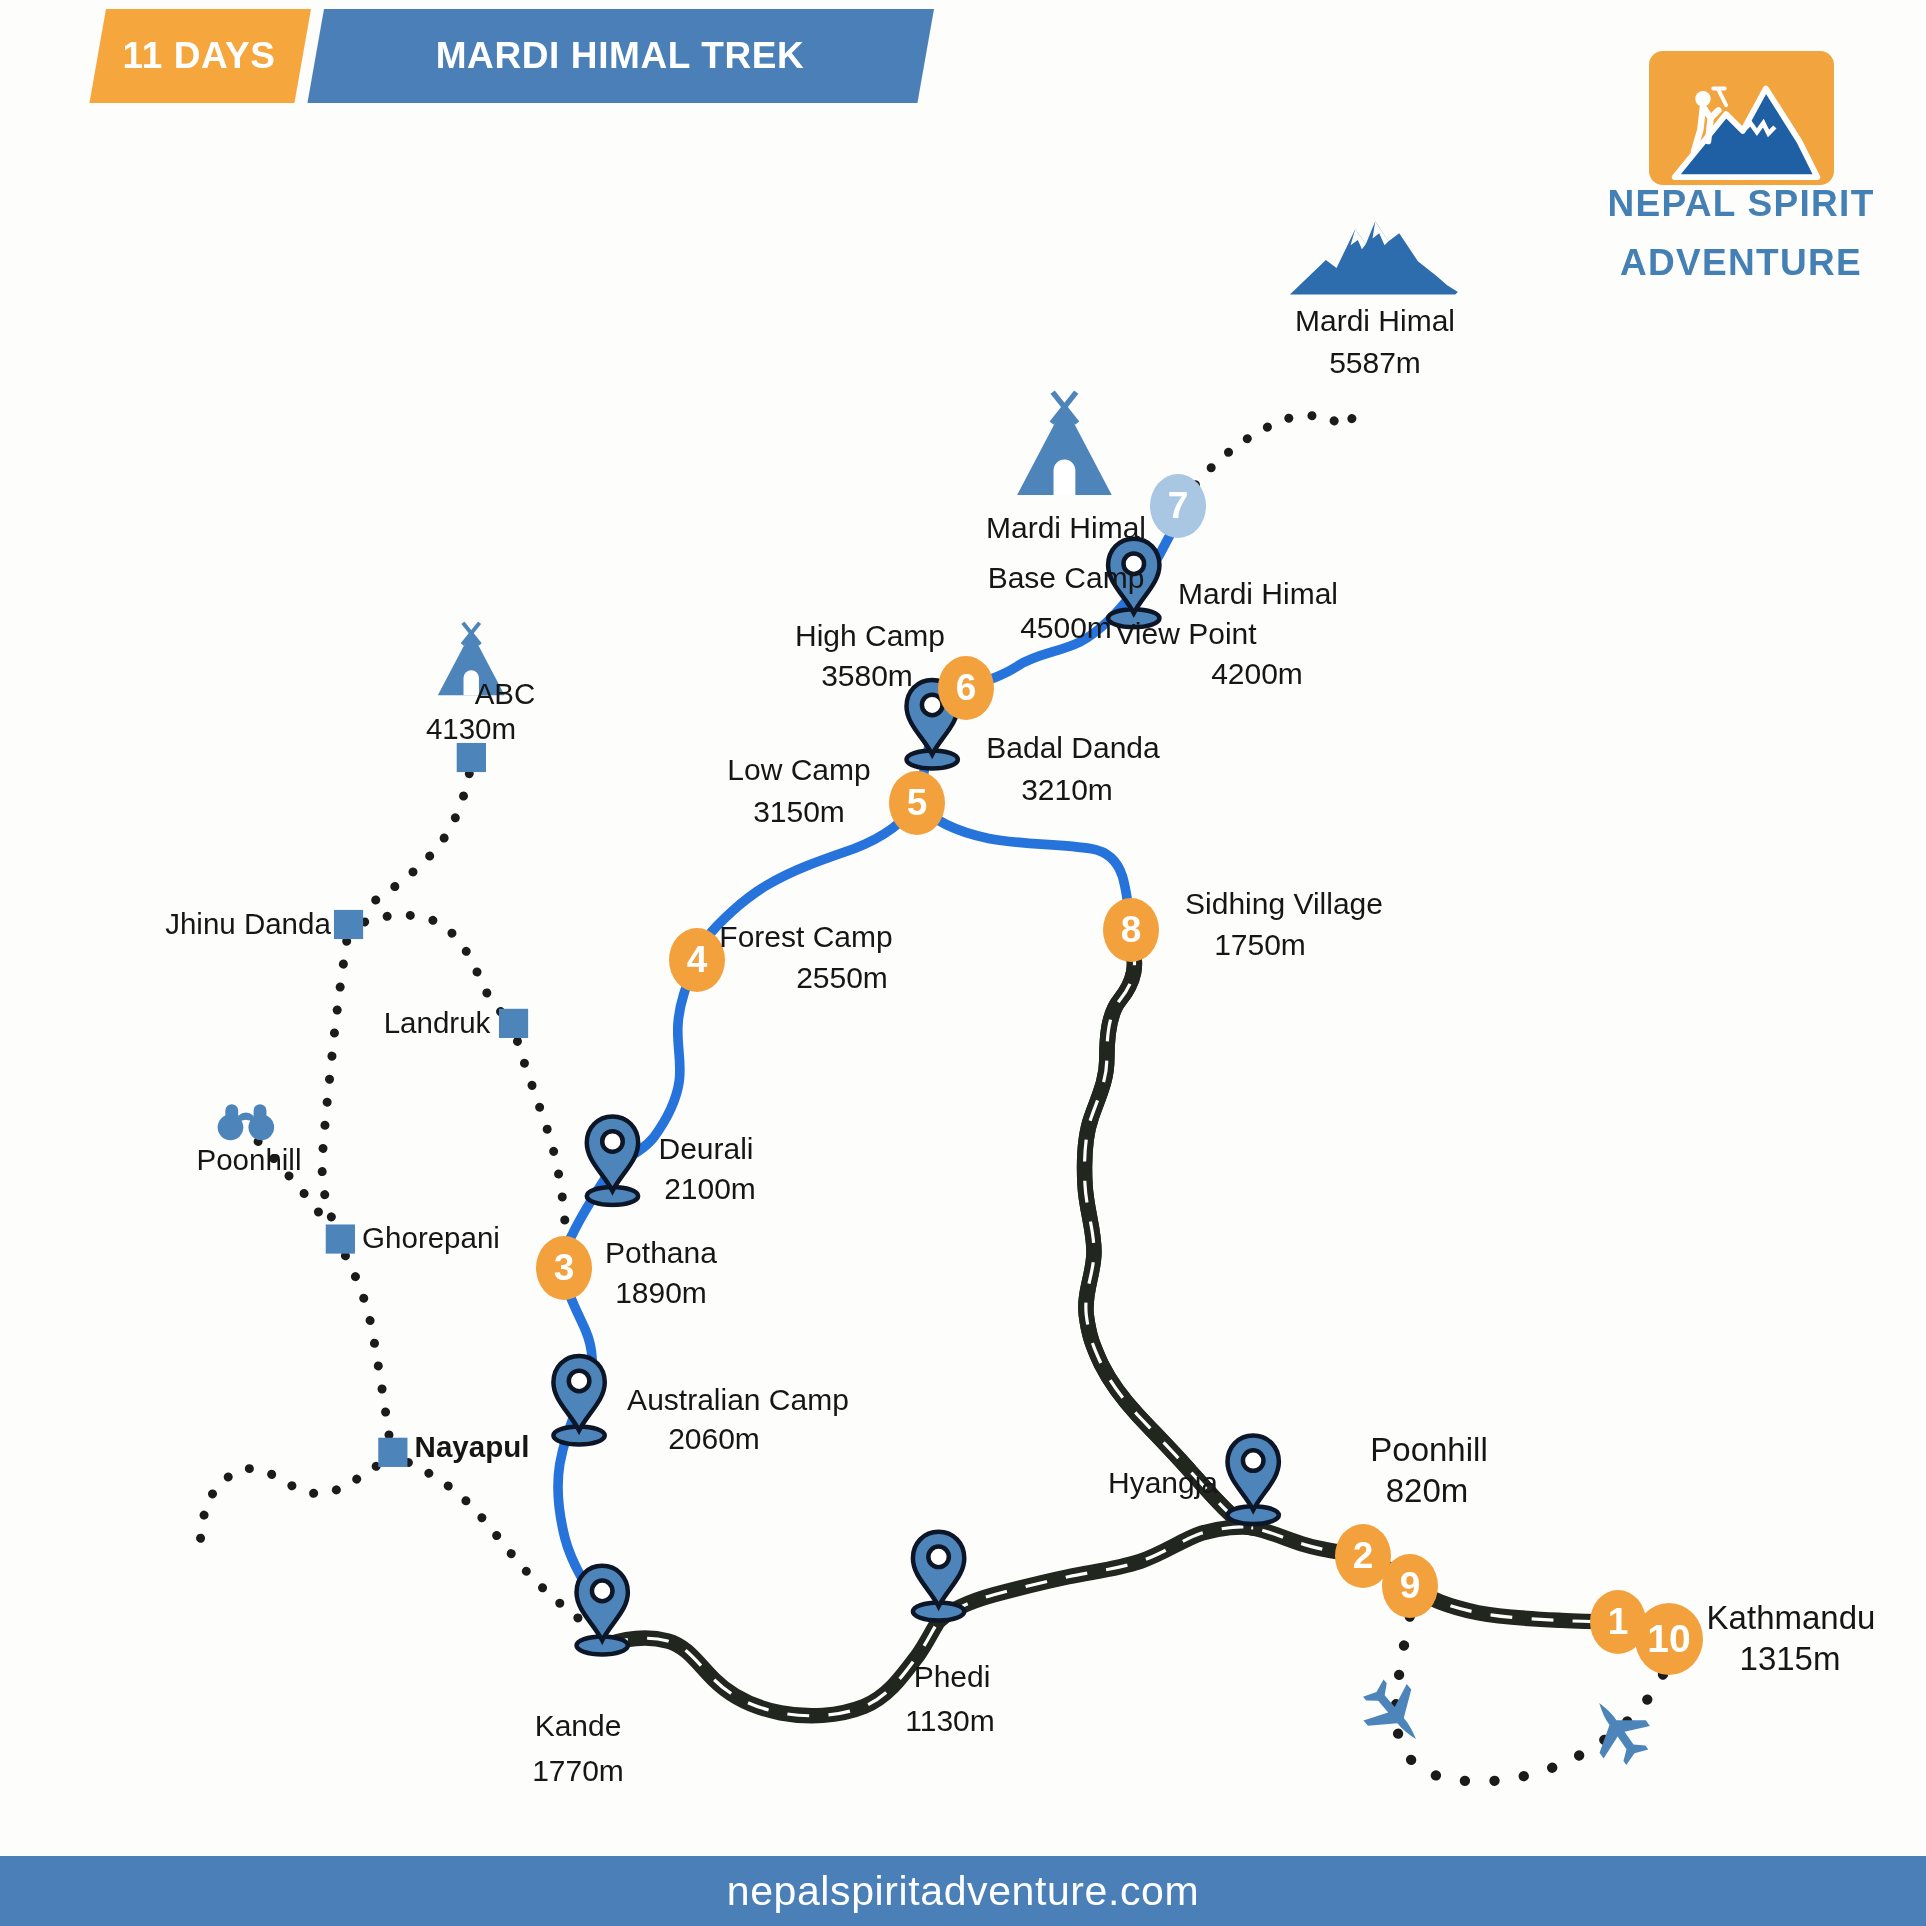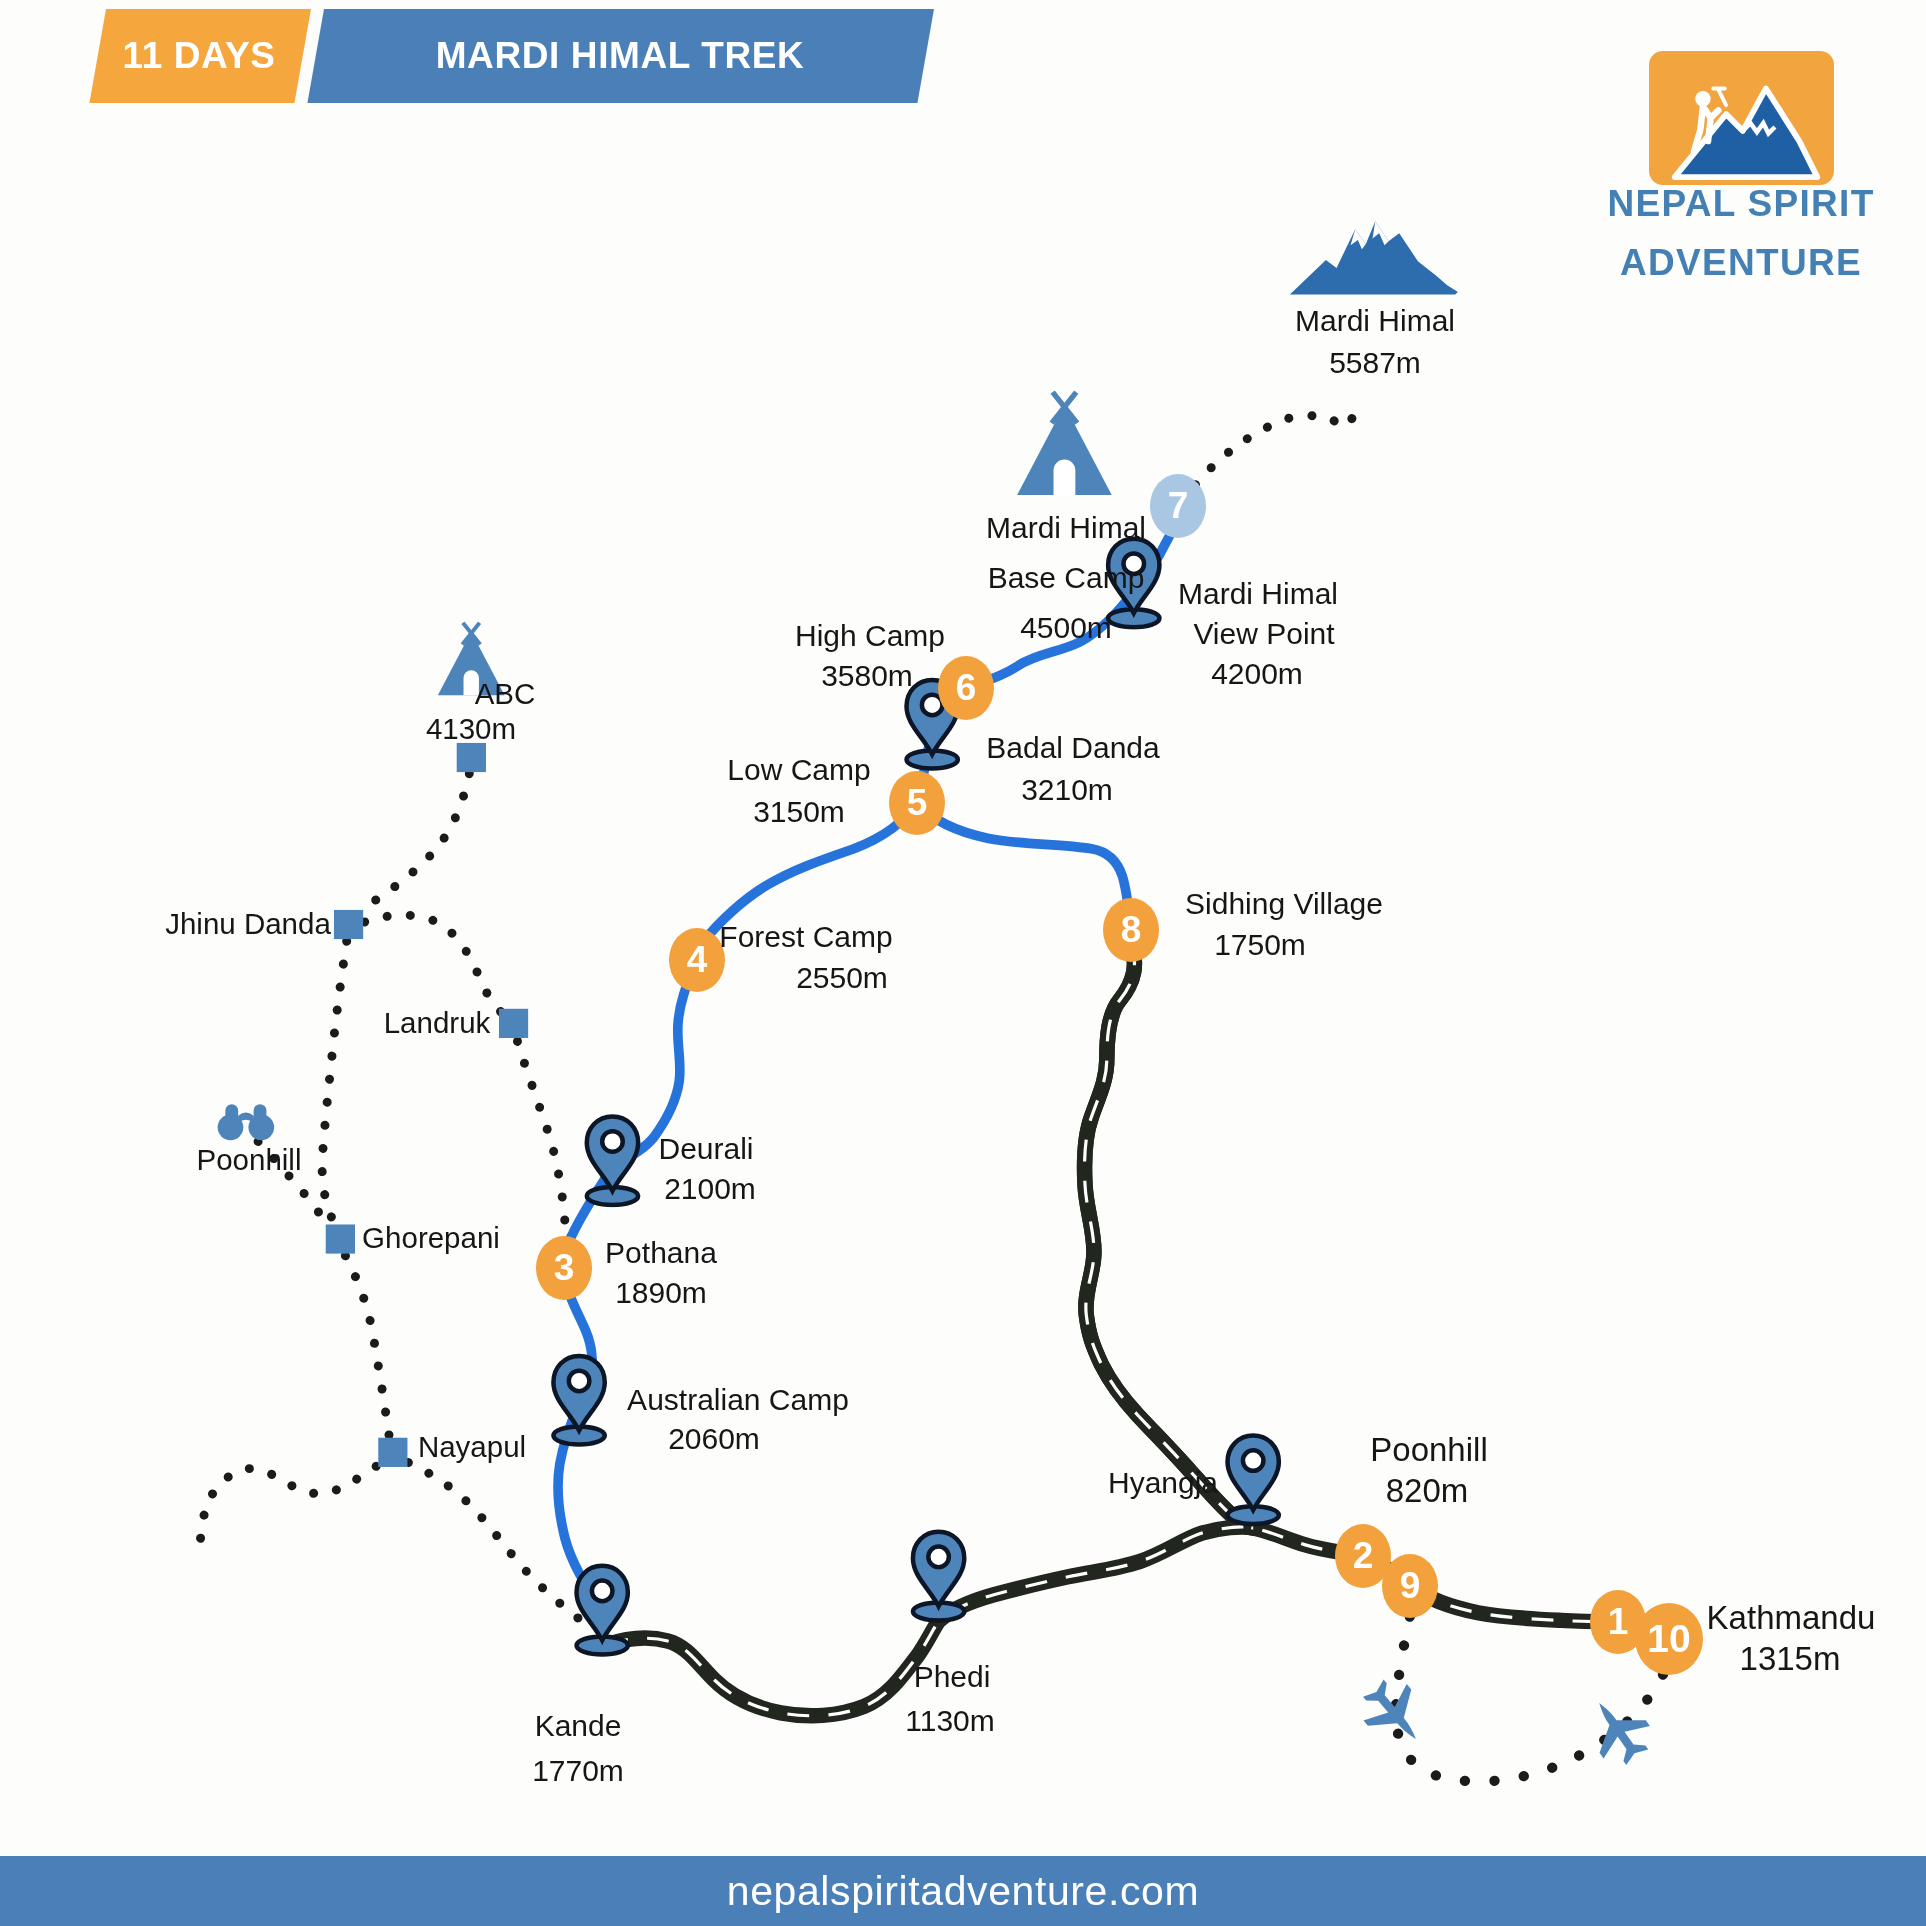--- a/index.html
+++ b/index.html
@@ -204,21 +204,21 @@
   <div class="badge big" style="left:1669px;top:1639px;">10</div>
 
   <div class="lbl" style="left:1375px;top:321px;">Mardi Himal</div>
   <div class="lbl" style="left:1375px;top:363px;">5587m</div>
 
   <div class="lbl" style="left:1066px;top:528px;">Mardi Himal</div>
   <div class="lbl" style="left:1066px;top:578px;">Base Camp</div>
   <div class="lbl" style="left:1066px;top:628px;">4500m</div>
 
   <div class="lbl" style="left:1258px;top:594px;">Mardi Himal</div>
-  <div class="lbl" style="left:1264px;top:634px;text-align:right;">View Point</div>
+  <div class="lbl" style="left:1186px;top:634px;text-align:right;">View Point</div>
   <div class="lbl" style="left:1257px;top:674px;">4200m</div>
 
   <div class="lbl" style="left:870px;top:636px;">High Camp</div>
   <div class="lbl" style="left:867px;top:676px;">3580m</div>
 
   <div class="lbl" style="left:1073px;top:748px;">Badal Danda</div>
   <div class="lbl" style="left:1067px;top:790px;">3210m</div>
 
   <div class="lbl" style="left:799px;top:770px;">Low Camp</div>
   <div class="lbl" style="left:799px;top:812px;">3150m</div>
@@ -252,19 +252,19 @@
   <div class="lbl lg" style="left:1791px;top:1618px;">Kathmandu</div>
   <div class="lbl lg" style="left:1790px;top:1659px;">1315m</div>
 
   <div class="lbl sm" style="left:473px;top:694px;margin-left:32px;">ABC</div>
   <div class="lbl sm" style="left:471px;top:729px;">4130m</div>
 
   <div class="lbl sm" style="left:248px;top:924px;">Jhinu Danda</div>
   <div class="lbl sm" style="left:437px;top:1023px;">Landruk</div>
   <div class="lbl sm" style="left:249px;top:1160px;">Poonhill</div>
   <div class="lbl sm" style="left:431px;top:1238px;">Ghorepani</div>
-  <div class="lbl sm" style="left:472px;top:1447px;">Nayapul</div>
+  <div class="lbl sm" style="left:472px;top:1447px;font-weight:bold;">Nayapul</div>
 
   <div id="footer-bar"></div>
   <div id="footer-text">nepalspiritadventure.com</div>
 
 </div>
 
 
 </body></html>

